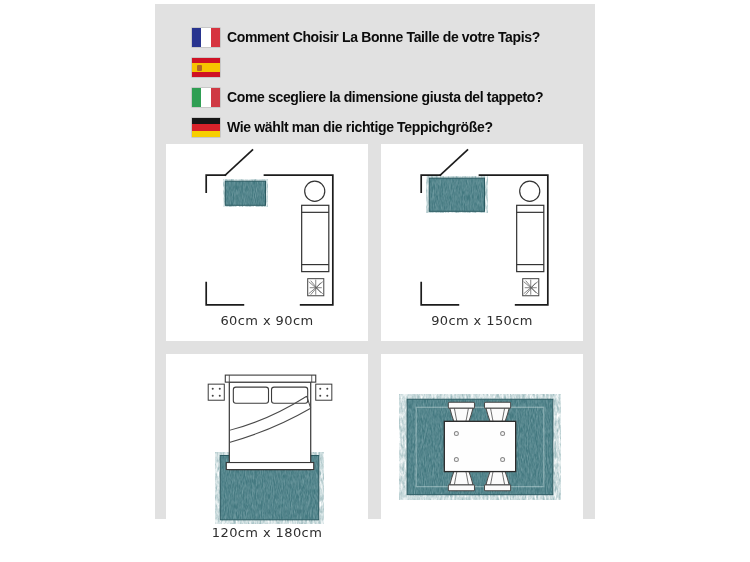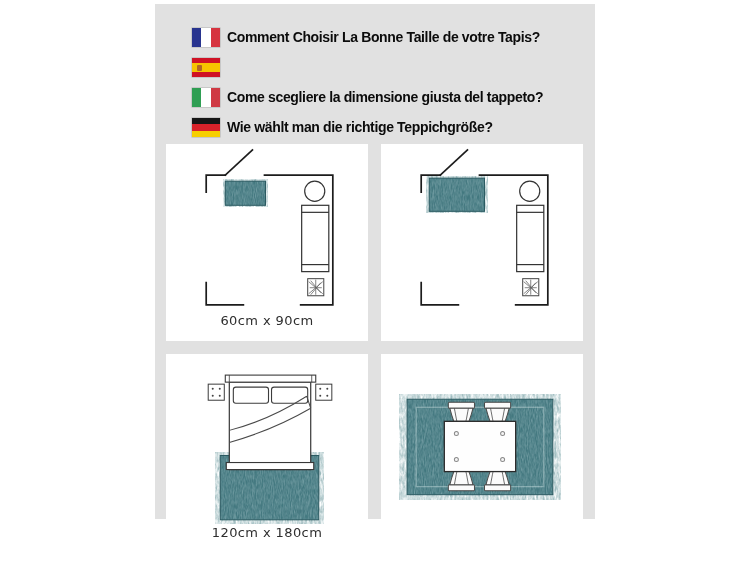--- a/index.html
+++ b/index.html
@@ -126,20 +126,21 @@
         <g fill="#ffffff" stroke="#333333" stroke-width="1.2">
           <rect x="135" y="61" width="27" height="66"></rect>
           <line x1="135" y1="68" x2="162" y2="68"></line>
           <line x1="135" y1="120" x2="162" y2="120"></line>
         </g>
         <g>
           <rect x="141" y="134" width="16" height="17" fill="#ffffff" stroke="#444444" stroke-width="1"></rect>
           <path d="M142,137 L156,149 M156,137 L142,149 M149,135 L149,150 M143,143 L155,143 M144,136 L154,148 M154,138 L144,150" stroke="#666666" stroke-width="0.8" fill="none"></path>
         </g>
       </svg>
+      <div class="size-label">90cm x 150cm</div>
     </div>
 
     <div class="card row2">
       <svg viewBox="0 0 201 170">
         <g>
           <rect x="54" y="101" width="98" height="64" fill="#4a7c84"></rect>
           <rect x="54" y="101" width="98" height="64" filter="url(#rugDark)" opacity="0.5"></rect>
           <rect x="54" y="101" width="98" height="64" filter="url(#rugLight)" opacity="0.32"></rect>
           <rect x="54" y="101" width="98" height="64" fill="none" stroke="#2b5a61" stroke-width="1"></rect>
         </g>

